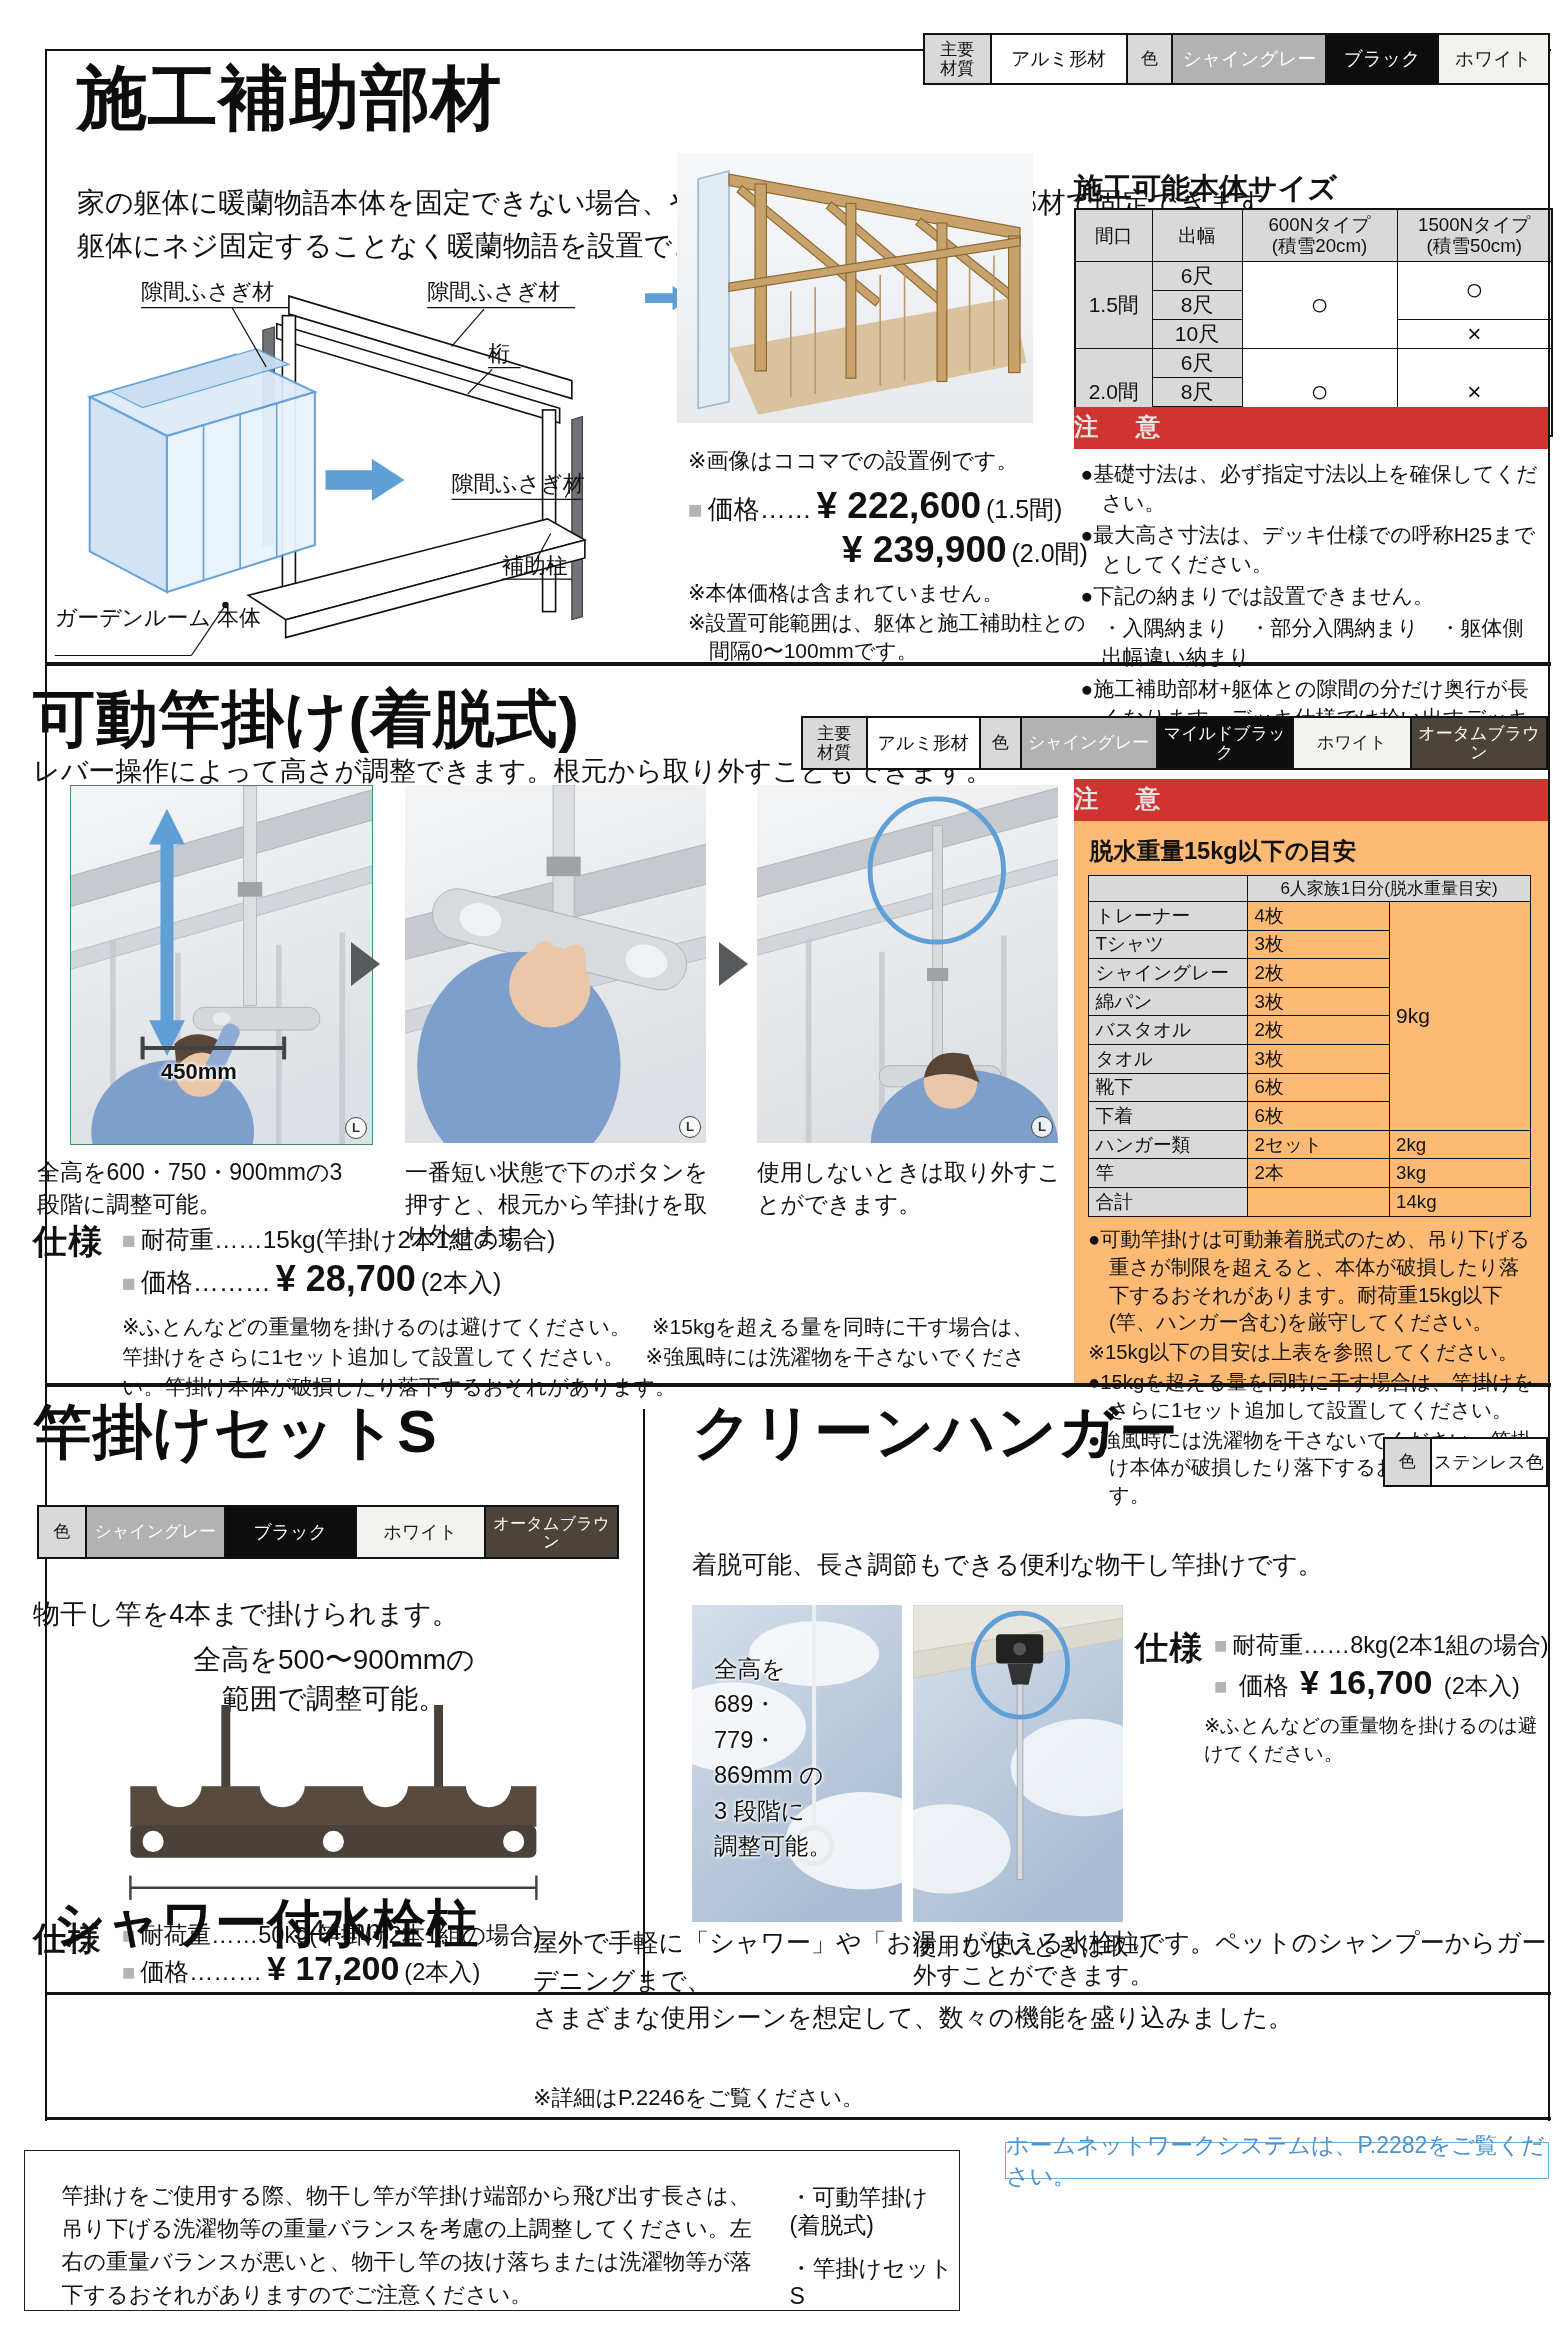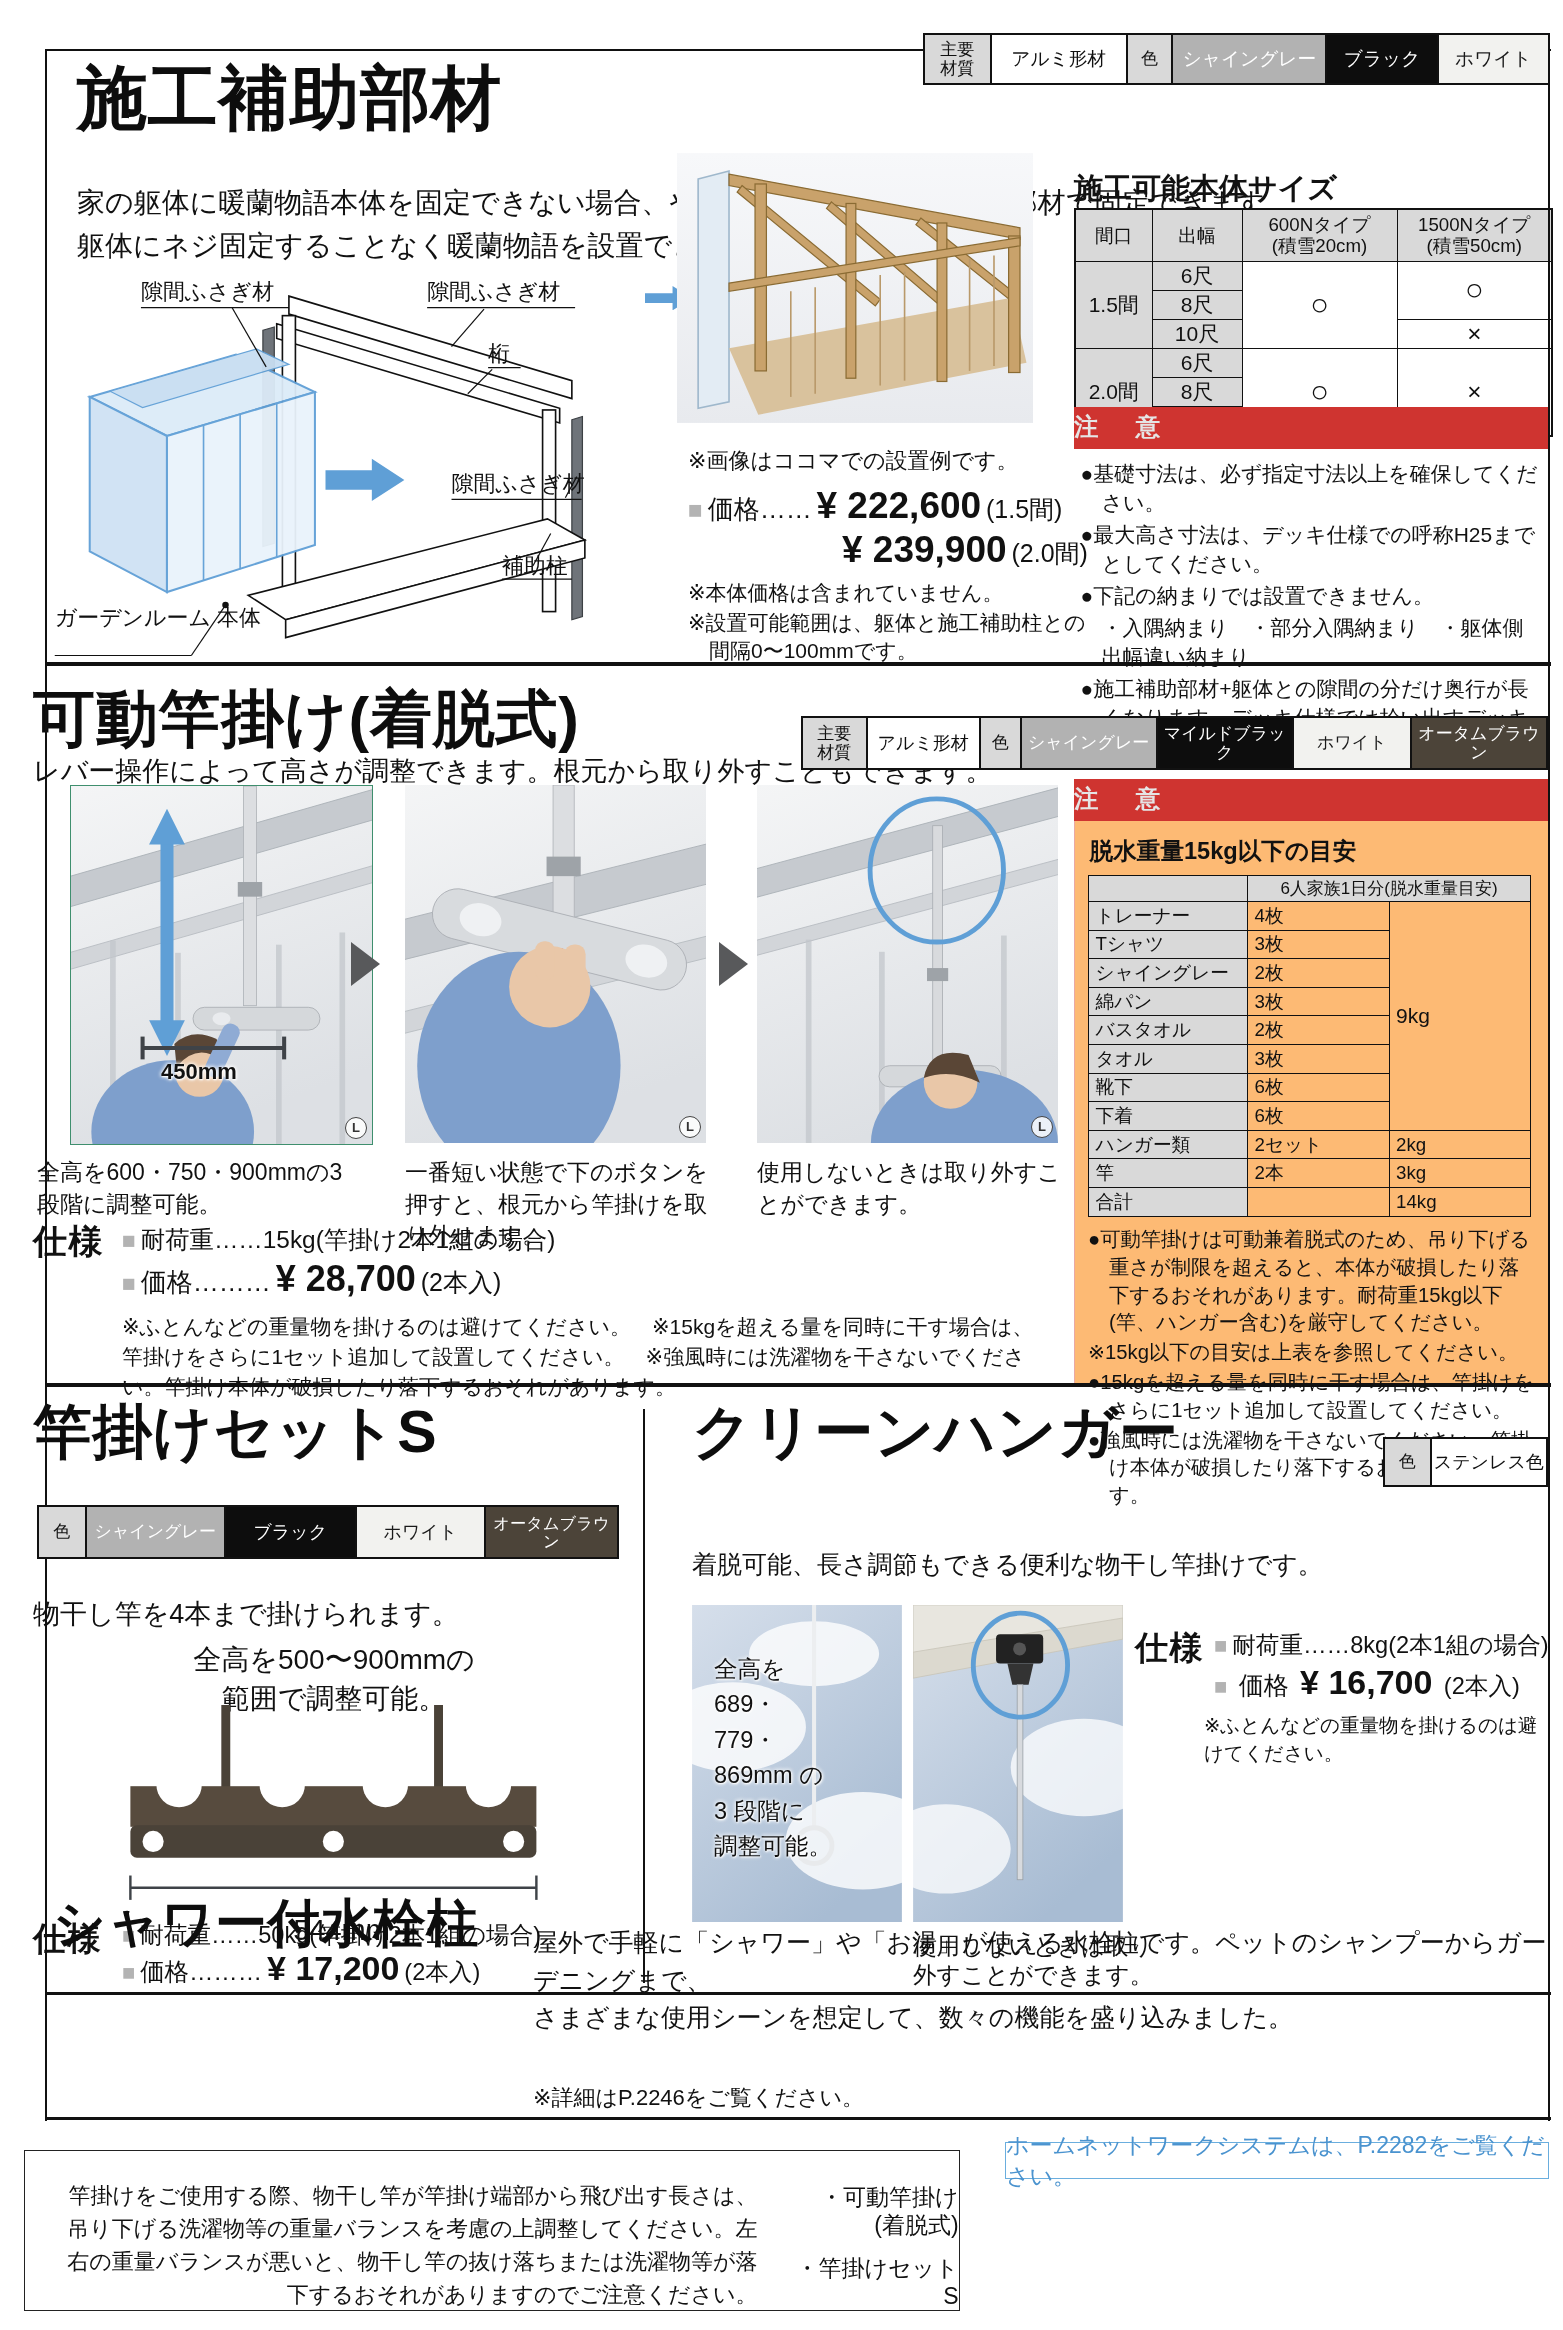--- a/index.html
+++ b/index.html
@@ -50,21 +50,21 @@
   
   .sq{color:#b3b3b3;}
   .speclbl{position:absolute;font-size:34px;font-weight:900;letter-spacing:1.6px;}
   .sline{position:absolute;display:flex;align-items:baseline;gap:4.9px;}
   .slbl{font-size:26px;}
   .sval{font-size:24.4px;}
   .pbig{font-size:36px;font-weight:800;letter-spacing:0px;}
   .psuf{font-size:25px;}
   .note{position:absolute;font-size:21px;line-height:1.42;}
   
-  .fbox{position:absolute;border:1.6px solid #222;background:#fff;box-sizing:border-box;text-align:right;}
+  .fbox{position:absolute;border:1.6px solid #222;background:#fff;box-sizing:border-box;}
   .bluebox{position:absolute;border:1.6px solid #6aaede;color:#4a93cf;background:#fff;display:flex;
            align-items:center;justify-content:center;font-size:23px;box-sizing:border-box;}
   .ovl{position:absolute;font-size:23.6px;line-height:1.5;font-weight:500;color:#111;
        text-shadow:0 0 4.1px #fff,0 0 4.1px #fff,0.8px 0.8px 1.6px #fff;z-index:4;}
 </style>
 </head>
 <body>
 
 <div class="page">
 

